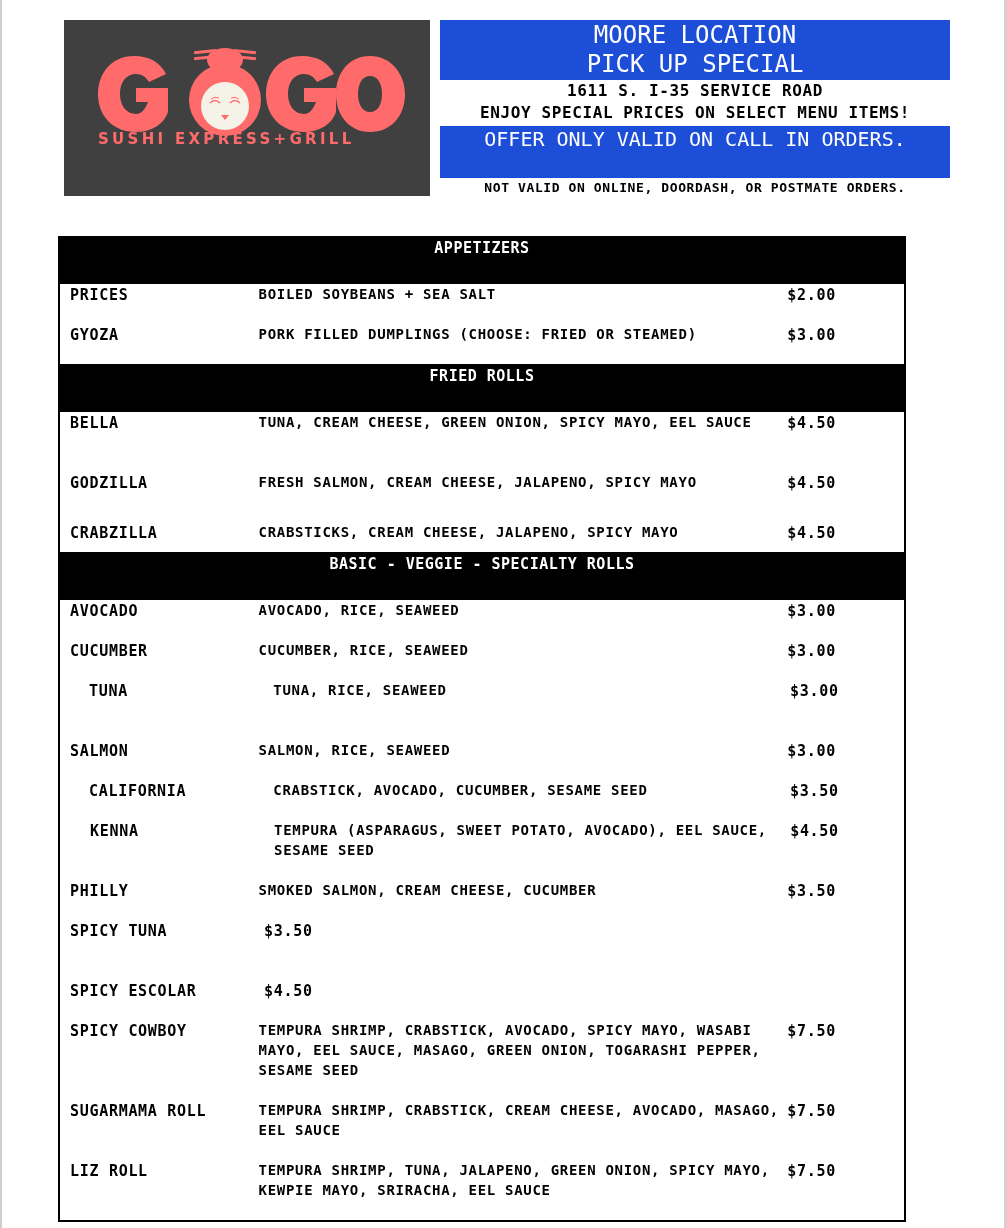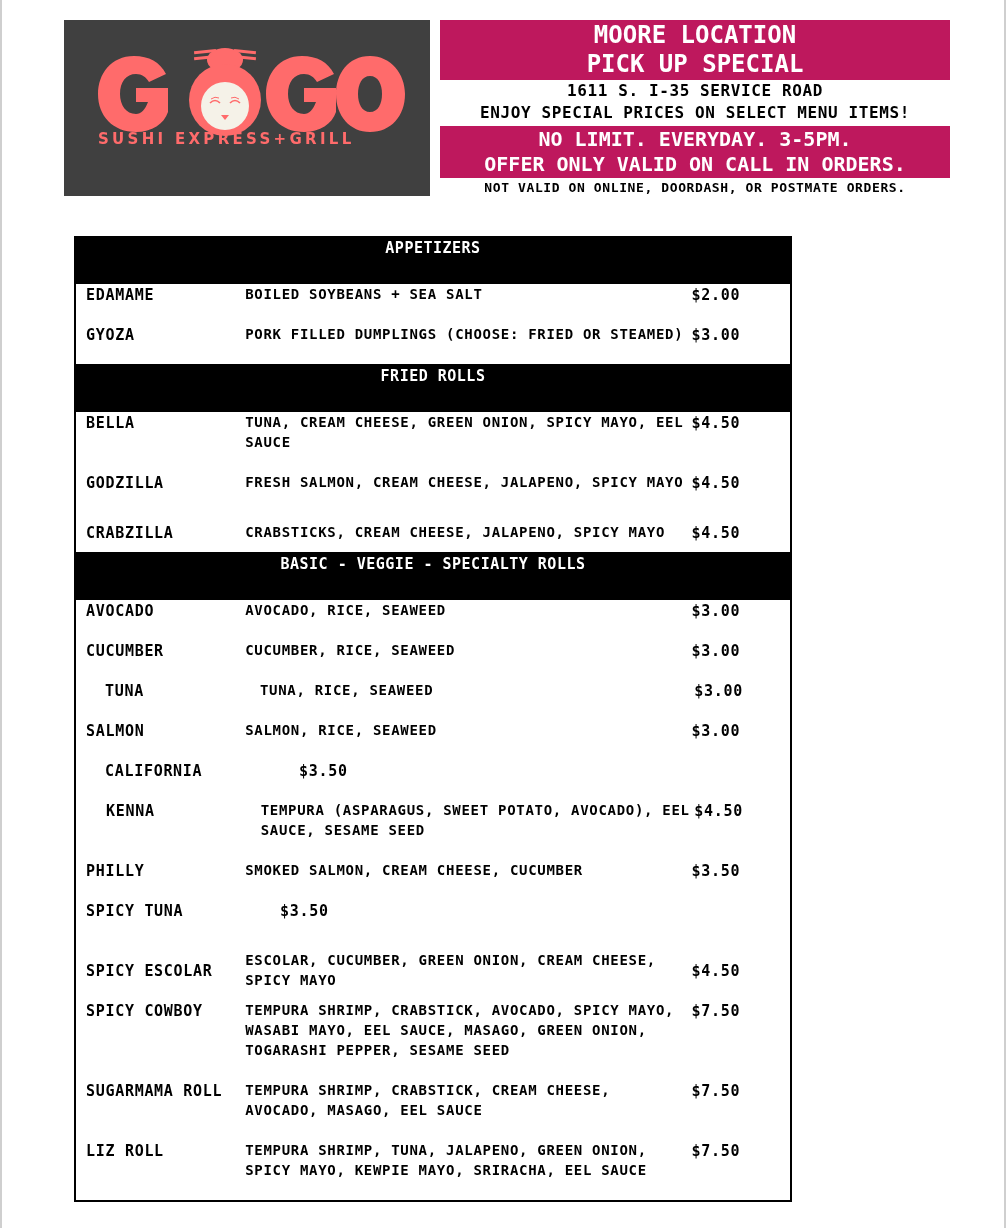--- a/index.html
+++ b/index.html
@@ -22,30 +22,30 @@
     position: absolute; left: 34px; top: 110px; width: 300px;
     font-family: "DejaVu Sans", sans-serif;
     font-size: 15px; letter-spacing: 3.3px; color: #ff6b6b; font-weight: bold;
     white-space: nowrap;
   }
   .promo {
     position: absolute; left: 438px; top: 20px; width: 510px;
     text-align: center;
   }
   .promo-black {
-    background: #be185d; color: #fff; font-weight: bold;
+    background: #1d4ed8; color: #fff; font-weight: normal;
   }
   .promo-title { font-size: 24px; line-height: 29px; padding: 1px 0 0 0; height: 60px; }
   .promo-line { font-size: 16px; line-height: 22px; font-weight: bold; white-space: nowrap; letter-spacing: 0.6px; }
   .promo-line.addr { font-size: 16px; }
   .promo-offer { font-size: 20px; line-height: 25px; height: 52px; margin-top: 2px; padding-top: 1px; white-space: nowrap; }
   .promo-small { font-size: 13px; line-height: 20px; font-weight: bold; white-space: nowrap; letter-spacing: 0.6px; }
 
   .menu {
-    position: absolute; left: 72px; top: 236px; width: 718px;
+    position: absolute; left: 56px; top: 236px; width: 848px;
     border: 2px solid #000; border-top: none;
   }
   .section-header {
     background: #000; color: #fff; text-align: center;
     font-weight: bold; font-size: 15px; letter-spacing: 0.5px;
     height: 48px; padding-top: 3px;
   }
   .row {
     display: flex; align-items: flex-start;
     font-weight: bold; font-size: 14px; letter-spacing: 0.7px;
@@ -85,30 +85,29 @@
 </div>
 
 <div class="promo">
   <div class="promo-black promo-title">
     <div>MOORE LOCATION</div>
     <div>PICK UP SPECIAL</div>
   </div>
   <div class="promo-line addr">1611 S. I-35 SERVICE ROAD</div>
   <div class="promo-line">ENJOY SPECIAL PRICES ON SELECT MENU ITEMS!</div>
   <div class="promo-black promo-offer">
-    <div>NO LIMIT. EVERYDAY. 3-5PM.</div>
     <div>OFFER ONLY VALID ON CALL IN ORDERS.</div>
   </div>
   <div class="promo-small">NOT VALID ON ONLINE, DOORDASH, OR POSTMATE ORDERS.</div>
 </div>
 
 <div class="menu" id="menu">
     <div class="section-header">APPETIZERS</div>
     <div class="row" style="min-height: 40px; padding-top: 0px;">
-      <div class="name">EDAMAME</div>
+      <div class="name">PRICES</div>
       <div class="desc">BOILED SOYBEANS + SEA SALT</div>
       <div class="price">$2.00</div>
     </div>
     <div class="row" style="min-height: 40px; padding-top: 0px;">
       <div class="name">GYOZA</div>
       <div class="desc">PORK FILLED DUMPLINGS (CHOOSE: FRIED OR STEAMED)</div>
       <div class="price">$3.00</div>
     </div>
     <div class="section-header">FRIED ROLLS</div>
     <div class="row" style="min-height: 60px; padding-top: 0px;">
@@ -135,46 +134,46 @@
     <div class="row" style="min-height: 40px; padding-top: 0px; justify-content: center;">
       <div class="name">CUCUMBER</div>
       <div class="desc">CUCUMBER, RICE, SEAWEED</div>
       <div class="price">$3.00</div>
     </div>
     <div class="row" style="min-height: 40px; padding-top: 0px; margin-left: 19px;">
       <div class="name">TUNA</div>
       <div class="desc">TUNA, RICE, SEAWEED</div>
       <div class="price">$3.00</div>
     </div>
-    <div class="row" style="min-height: 40px; padding-top: 0px;">
+    <div class="row" style="min-height: 40px; padding-top: 0px; margin-top: 20px;">
       <div class="name">SALMON</div>
       <div class="desc">SALMON, RICE, SEAWEED</div>
       <div class="price">$3.00</div>
     </div>
     <div class="row" style="min-height: 40px; padding-top: 0px; margin-left: 19px;">
       <div class="name">CALIFORNIA</div>
+      <div class="desc">CRABSTICK, AVOCADO, CUCUMBER, SESAME SEED</div>
       <div class="price">$3.50</div>
     </div>
     <div class="row" style="min-height: 60px; padding-top: 0px; padding-left: 20px;">
       <div class="name">KENNA</div>
       <div class="desc">TEMPURA (ASPARAGUS, SWEET POTATO, AVOCADO), EEL SAUCE, SESAME SEED</div>
       <div class="price">$4.50</div>
     </div>
     <div class="row" style="min-height: 40px; padding-top: 0px;">
       <div class="name">PHILLY</div>
       <div class="desc">SMOKED SALMON, CREAM CHEESE, CUCUMBER</div>
       <div class="price">$3.50</div>
     </div>
     <div class="row" style="min-height: 40px; padding-top: 0px;">
       <div class="name">SPICY TUNA</div>
       <div class="price">$3.50</div>
     </div>
     <div class="row" style="min-height: 60px; padding-top: 0px; align-items: center;">
       <div class="name">SPICY ESCOLAR</div>
-      <div class="desc">ESCOLAR, CUCUMBER, GREEN ONION, CREAM CHEESE, SPICY MAYO</div>
       <div class="price">$4.50</div>
     </div>
     <div class="row" style="min-height: 80px; padding-top: 0px;">
       <div class="name">SPICY COWBOY</div>
       <div class="desc">TEMPURA SHRIMP, CRABSTICK, AVOCADO, SPICY MAYO, WASABI MAYO, EEL SAUCE, MASAGO, GREEN ONION, TOGARASHI PEPPER, SESAME SEED</div>
       <div class="price">$7.50</div>
     </div>
     <div class="row" style="min-height: 60px; padding-top: 0px;">
       <div class="name">SUGARMAMA ROLL</div>
       <div class="desc">TEMPURA SHRIMP, CRABSTICK, CREAM CHEESE, AVOCADO, MASAGO, EEL SAUCE</div>

